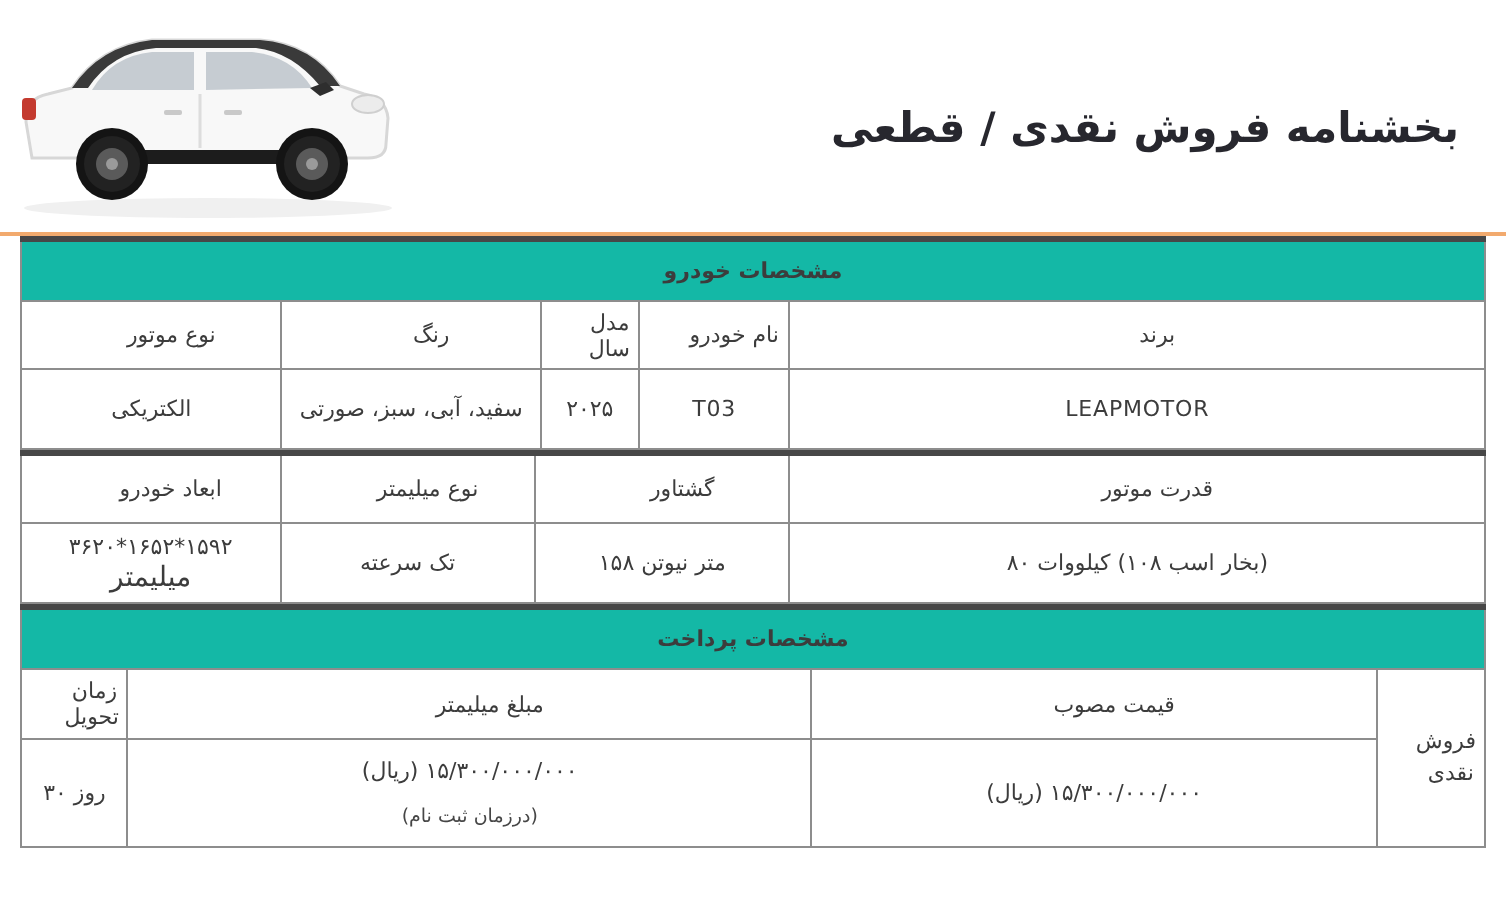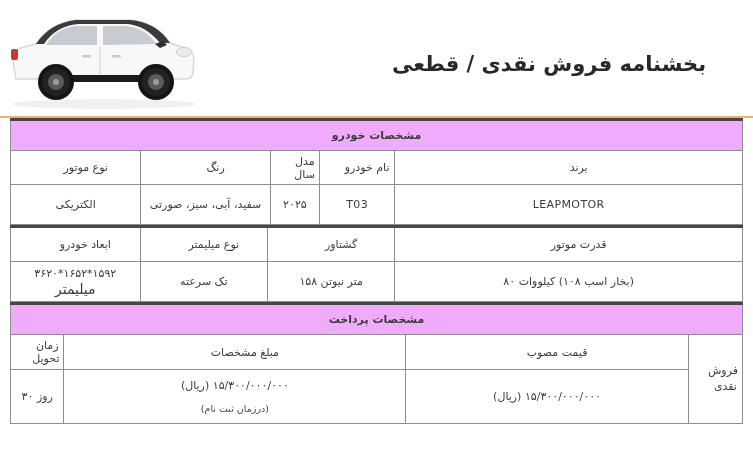--- a/index.html
+++ b/index.html
@@ -6,34 +6,34 @@
   body{
     width:753px;height:461px;background:#ffffff;overflow:hidden;
     font-family:"DejaVu Sans","Liberation Sans",sans-serif;
     color:#3c3c3c;
   }
   
   .header{display:flex;height:116px;align-items:flex-start;}
   .car-box{width:208px;height:110px;flex:0 0 auto;margin:3px 0 0 0;}
   .car-box svg{display:block;}
   .title{
-    flex:1;padding-left:184px;margin-top:50px;
+    flex:1;text-align:center;padding-left:184px;margin-top:50px;
     font-size:21px;font-weight:bold;color:#27272e;line-height:1.35;
   }
   .rule{height:2px;background:#f2aa6e;}
   
   table.tbl{
     border-collapse:collapse;table-layout:fixed;width:733px;margin:0 10px;
     border-top:3px solid #474747;
   }
   table.tbl td{
     border:1px solid #8d8d8d;text-align:center;vertical-align:middle;
     font-size:11px;padding:2px 4px;color:#3c3c3c;overflow:hidden;
   }
-  td.band{background:#f0abfc;font-weight:bold;font-size:12.5px;height:25px;color:#303030;}
+  td.band{background:#14b8a6;font-weight:bold;font-size:12.5px;height:25px;color:#303030;}
   tr.hdr td{height:29px;padding-left:24px;}
   tr.val td{height:35px;}
   .t1{margin-top:24px;}
   .t2{margin-top:11px;}
   .t3{margin-top:22px;}
   .t3 tr.hdr td{height:30px;}
   .t3 tr.val td{height:49px;}
   .ltr{direction:ltr;}
   .latin{letter-spacing:.4px;}
   .unit-line{font-size:14px;margin-top:1px;}
@@ -143,21 +143,21 @@
       <col style="width:46.7%">
       <col style="width:7.3%">
   </colgroup>
   <tbody>
       <tr>
         <td class="band" colspan="4">مشخصات پرداخت</td>
       </tr>
   <tr class="hdr">
     <td rowspan="2" class="rowlabel">فروش نقدی</td>
     <td>قیمت مصوب</td>
-    <td>مبلغ مشخصات</td>
+    <td>مبلغ میلیمتر</td>
     <td>زمان تحویل</td>
   </tr>
   <tr class="val">
     <td>۱۵/۳۰۰/۰۰۰/۰۰۰ (ریال)</td>
     <td>
       <div>۱۵/۳۰۰/۰۰۰/۰۰۰ (ریال)</div>
       <div class="note">(درزمان ثبت نام)</div>
     </td>
     <td class="ltr">۳۰‎ روز</td>
   </tr>

